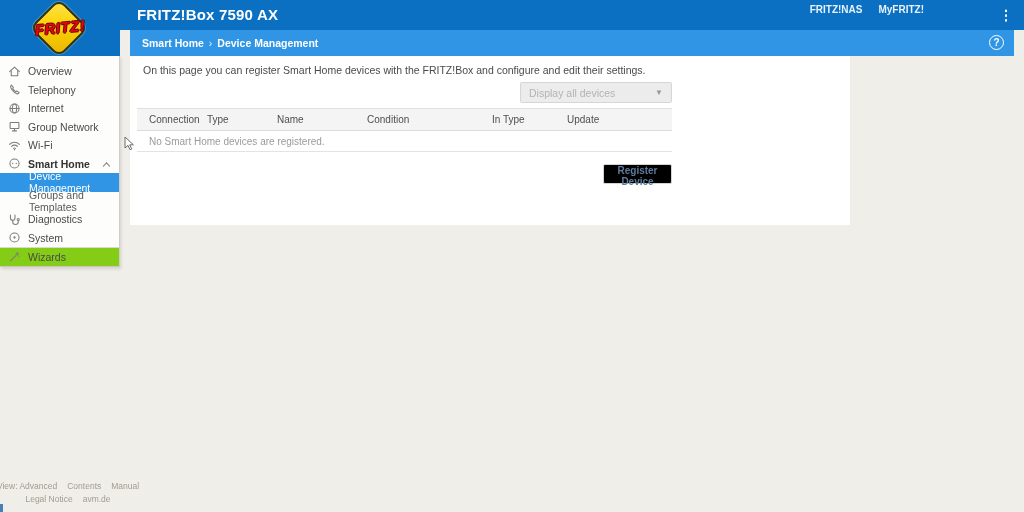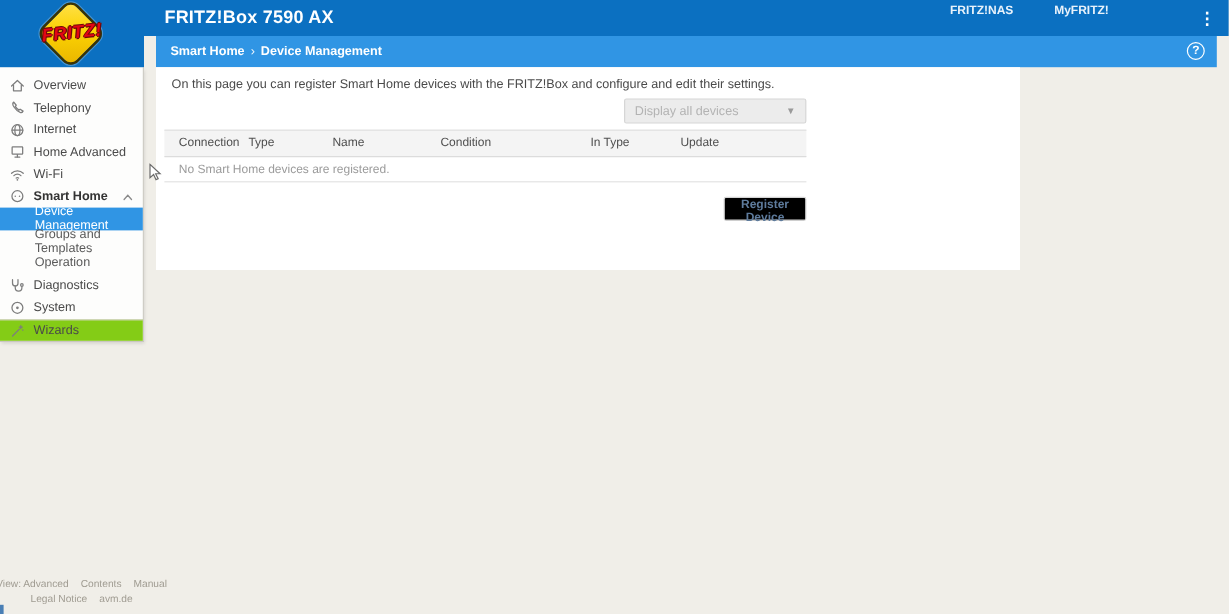--- a/index.html
+++ b/index.html
@@ -2,21 +2,21 @@
 <html><head>
 <meta charset="utf-8">
 <style>
   * { margin:0; padding:0; box-sizing:border-box; }
   html,body { width:1024px; height:512px; overflow:hidden; }
   body { font-family:"Liberation Sans", sans-serif; background:var(--page-bg,#f0eee8); position:relative; }
 
   
   .topbar { position:absolute; left:0; top:0; width:1024px; height:30px; background:var(--header-blue,#0b70c1); }
   .topbar .title { position:absolute; left:137px; top:6px; color:#fff; font-size:15px; font-weight:bold; letter-spacing:.2px; }
-  .toplinks { position:absolute; right:100px; top:0; height:18px; display:flex; align-items:center; gap:34px; }
+  .toplinks { position:absolute; right:100px; top:0; height:18px; display:flex; align-items:center; gap:16px; }
   .toplink { color:#e8f2fb; font-size:10px; font-weight:600; cursor:pointer; }
   .kebab { position:absolute; right:10px; top:5px; color:#fff; font-size:14px; font-weight:bold; width:16px; text-align:center; cursor:pointer; line-height:20px; }
 
   
   .logoblock { position:absolute; left:0; top:0; width:120px; height:56px; background:var(--header-blue,#0b70c1); z-index:5; }
   .diamond { position:absolute; left:38px; top:7px; width:42px; height:42px; transform:rotate(45deg); background:linear-gradient(135deg,#ffe14d 0%, #fcd303 45%, #e8b400 100%); border:2px solid #3a3304; border-radius:9px; box-shadow:0 0 0 1px rgba(255,255,255,.25); }
   .logotext { position:absolute; left:22px; top:19px; width:76px; text-align:center; font-size:15px; font-weight:bold; font-style:italic; color:#e30613; transform:rotate(-6deg); text-shadow:-1px 0 #6d0a0a, 0 1px #6d0a0a, 1px 0 #6d0a0a, 0 -1px #6d0a0a; letter-spacing:.5px; }
 
   
   .crumbbar { position:absolute; left:130px; top:30px; width:884px; height:26px; background:var(--accent-blue,#3095e4); color:#fff; display:flex; align-items:center; padding:0 12px; font-size:10.5px; font-weight:600; }
@@ -112,21 +112,21 @@
         <span>Internet</span>
       </div>
       <div class="sideitem">
         <span class="icn">
           <svg width="13" height="13" viewBox="0 0 16 16" fill="none" stroke="#7d7d7d" stroke-width="1.3" stroke-linecap="round" stroke-linejoin="round">
             <rect x="2.6" y="3" width="10.8" height="7.4" rx="0.6"></rect>
             <path d="M8 10.8 V13.3"></path>
             <path d="M5.5 13.4 H10.5"></path>
           </svg>
         </span>
-        <span>Home Advanced</span>
+        <span>Group Network</span>
       </div>
       <div class="sideitem">
         <span class="icn">
           <svg width="13" height="13" viewBox="0 0 16 16" fill="none" stroke="#7d7d7d" stroke-width="1.3" stroke-linecap="round" stroke-linejoin="round">
             <path d="M2 6.6 a8.4 8.4 0 0 1 12 0"></path>
             <path d="M4.4 9.1 a5 5 0 0 1 7.2 0"></path>
             <path d="M6.8 11.5 a2 2 0 0 1 2.4 0"></path>
             <circle cx="8" cy="13.3" r="0.9" fill="#7d7d7d" stroke="none"></circle>
           </svg>
         </span>
@@ -143,23 +143,20 @@
         <span>Smart Home</span>
         <span class="chev"><svg width="11" height="11" viewBox="0 0 16 16" fill="none" stroke="#8a8a8a" stroke-width="1.6" stroke-linecap="round">
             <path d="M3.5 10.5 L8 5.5 L12.5 10.5"></path>
           </svg></span>
       </div>
       <div class="sideitem lvl2 selected">
         <span>Device Management</span>
       </div>
       <div class="sideitem lvl2">
         <span>Groups and Templates</span>
-      </div>
-      <div class="sideitem lvl2">
-        <span>Operation</span>
       </div>
       <div class="sideitem">
         <span class="icn">
           <svg width="13" height="13" viewBox="0 0 16 16" fill="none" stroke="#7d7d7d" stroke-width="1.3" stroke-linecap="round" stroke-linejoin="round">
             <path d="M3 2.5 v3.6 a2.8 2.8 0 0 0 5.6 0 V2.5"></path>
             <path d="M5.8 9 v1.8 a3.4 3.4 0 0 0 6.8 0 v-0.8"></path>
             <circle cx="12.6" cy="8" r="1.3"></circle>
           </svg>
         </span>
         <span>Diagnostics</span>

